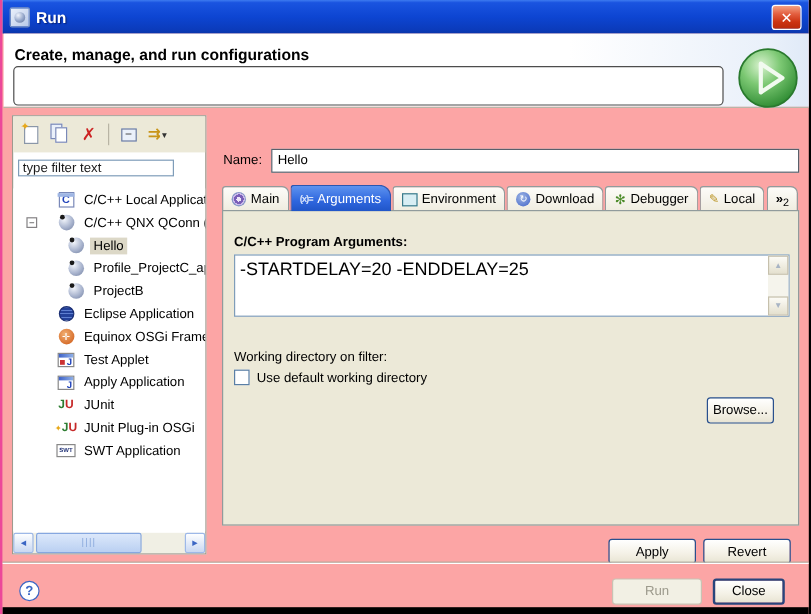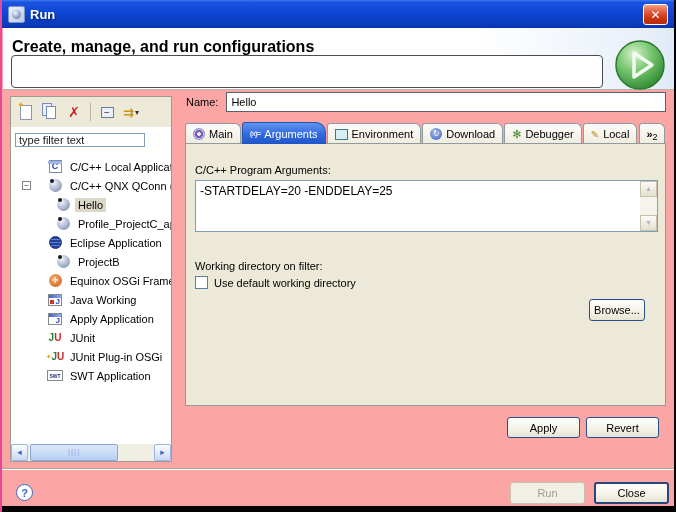--- a/index.html
+++ b/index.html
@@ -19,21 +19,21 @@
     background:radial-gradient(circle at 35% 30%,#F0F4FC,#93A5C9 55%,#5E6F96); }
   .title-text { color:#fff; font-weight:bold; font-size:13px; text-shadow:1px 1px 1px #05227A; }
   .close-btn { position:absolute; right:6px; top:4px; width:25px; height:21px; border-radius:3px;
     background:linear-gradient(180deg,#F3A183 0%,#E35E3F 35%,#CC3311 70%,#B82A0B 100%);
     border:1px solid #fff; color:#fff; font-weight:bold; font-size:12px;
     display:flex; align-items:center; justify-content:center; cursor:pointer; }
 
   
   .banner { position:absolute; left:1px; top:28px; width:673px; height:62px;
     background:linear-gradient(90deg,#FFFFFF 70%,#E9F0FA 95%,#DFE9F7); border-bottom:1px solid #B9B5A8; }
-  .banner-title { position:absolute; left:9px; top:10px; font-weight:bold; font-size:16px; }
+  .banner-title { position:absolute; left:9px; top:10px; font-weight:bold; font-size:13px; }
   .banner-msg { position:absolute; left:8px; top:27px; width:592px; height:33px; background:#fff;
     border:1px solid #4D4D4D; border-radius:4px; }
   .run-ball { position:absolute; right:10px; top:11px; width:52px; height:52px; }
 
   
   .left-panel { position:absolute; left:8px; top:96px; width:162px; height:366px;
     background:#fff; border:1px solid #9E9A8E; }
   .lp-toolbar { position:absolute; left:0; top:0; right:0; height:30px; background:#ECE9D8;
     display:flex; align-items:center; padding-left:5px; }
   .tb-ico { width:20px; height:20px; margin-right:4px; display:flex; align-items:center; justify-content:center; position:relative; cursor:pointer; }
@@ -77,21 +77,21 @@
 
   .hscroll { position:absolute; left:0; right:0; bottom:0; height:17px; background:#F0EFE4; display:flex; }
   .sb-btn { width:17px; height:17px; background:linear-gradient(180deg,#FDFEFF,#C9D8F2); border:1px solid #9DB8E8; border-radius:2px;
     color:#3B66C4; font-size:9px; line-height:15px; text-align:center; cursor:pointer; flex:0 0 auto; }
   .sb-track { flex:1; position:relative; }
   .sb-thumb { position:absolute; left:2px; top:0; width:70%; height:17px; border:1px solid #86A7E0; border-radius:2px;
     background:linear-gradient(180deg,#DCE8FB,#BAD0F2); }
   .sb-thumb::after { content:"||||"; position:absolute; left:50%; top:2px; transform:translateX(-50%); color:#89A8DC; font-size:8px; letter-spacing:1px; }
 
   
-  .right-panel { position:absolute; left:176px; top:80px; width:492px; height:366px; }
+  .right-panel { position:absolute; left:176px; top:112px; width:492px; height:366px; }
   .name-row { position:absolute; left:8px; top:12px; right:4px; height:20px; display:flex; align-items:center; }
   .name-label { margin-right:8px; }
   .name-input { flex:1; height:20px; border:1px solid #58606B; background:#fff; font-family:inherit; font-size:11px; padding:2px 4px; }
 
   .tabs { position:absolute; left:7px; top:42px; right:4px; height:22px; display:flex; align-items:flex-end; }
   .tab { height:21px; display:flex; align-items:center; padding:0 7px; border:1px solid #919B9C; border-bottom:none;
     border-radius:3px 6px 0 0; background:linear-gradient(180deg,#FDFCF9,#EFECDF); margin-right:1px; cursor:pointer; position:relative; z-index:1; }
   .tab.selected { background:linear-gradient(180deg,#5E93EF 0%,#2E66DE 60%,#2055C8 100%); color:#fff;
     border-color:#2B56B0; height:22px; border-radius:3px 10px 0 0; z-index:3; }
   .tab .tico { margin-right:4px; display:inline-flex; align-items:center; justify-content:center; }
@@ -101,23 +101,23 @@
   .tico-dl { width:12px; height:12px; border-radius:50%; background:radial-gradient(circle at 40% 35%,#9FB6E4,#3E62C8); color:#fff; font-size:8px; line-height:12px; text-align:center; }
   .tico-bug { color:#4A8A28; font-size:11px; }
   .tico-src { color:#B8901A; font-size:10px; }
   .tab-overflow { height:21px; display:flex; align-items:center; padding:0 6px; border:1px solid #919B9C; border-bottom:none;
     border-radius:3px 6px 0 0; background:linear-gradient(180deg,#FDFCF9,#EFECDF); margin-left:1px; cursor:pointer; }
   .tab-overflow .chev { font-weight:bold; font-size:11px; }
   .tab-overflow .cnt { font-size:9px; margin-top:5px; }
 
   .tab-content { position:absolute; left:7px; top:63px; width:481px; height:263px; background:#ECE9D8;
     border:1px solid #919B9C; z-index:2; }
-  .args-label { position:absolute; left:9px; top:20px; }
+  .args-label { position:absolute; left:9px; top:20px;font-weight:bold; }
   .args-box { position:absolute; left:9px; top:36px; width:463px; height:52px; border:1px solid #7F9DB9; background:#fff; }
-  .args-text { position:absolute; left:4px; top:3px; right:20px; font-family:inherit; font-size:12px; }
+  .args-text { position:absolute; left:4px; top:3px; right:20px; font-family:inherit; font-size:15px; }
   .vscroll { position:absolute; right:0; top:0; bottom:0; width:17px; background:#F5F4EC; display:flex; flex-direction:column; justify-content:space-between; }
   .vsb-btn { width:17px; height:16px; background:linear-gradient(180deg,#FCFBF6,#E4E0CE); border:1px solid #C6C0AC;
     color:#A8B4C4; font-size:8px; text-align:center; line-height:14px; }
   .workdir-label { position:absolute; left:9px; top:116px; }
   .chk-row { position:absolute; left:9px; top:132px; display:flex; align-items:center; cursor:pointer; }
   .checkbox { width:13px; height:13px; border:1px solid #5A7FA6; background:#fff; margin-right:6px; }
   .path-row { position:absolute; left:9px; top:155px; right:8px; height:22px; }
   .path-input { position:absolute; left:0; top:1px; width:393px; height:21px; border:1px solid #7F9DB9; background:#fff; font-family:inherit; font-size:11px; padding:2px 4px; }
   .browse-btn { position:absolute; right:12px; top:0; width:56px; height:22px; }
 
@@ -128,21 +128,21 @@
 
   
   .footer-sep { position:absolute; left:0; right:0; top:468px; height:2px;
     border-top:1px solid #ACA899; border-bottom:1px solid #FFFFFF; }
   .footer { position:absolute; left:0; right:0; top:470px; height:36px; }
   .help-btn { position:absolute; left:14px; top:14px; width:17px; height:17px; border-radius:50%;
     border:1px solid #3B66C4; color:#3B66C4; background:#fff; font-size:11px; font-weight:bold;
     display:flex; align-items:center; justify-content:center; cursor:pointer; }
   .run-btn { position:absolute; left:508px; top:12px; width:75px; height:22px;
     border:1px solid #C9C2B3; border-radius:3px; background:#F2F0E4; color:#9C9A8C; font-family:inherit; font-size:11px; }
-  .close-dlg-btn { position:absolute; left:592px; top:12px; width:75px; height:22px;
+  .close-dlg-btn { position:absolute; left:592px; top:12px; width:60px; height:22px;
     border:2px solid #28457C; border-radius:3px; background:linear-gradient(180deg,#FFFFFF,#F4F1E6 60%,#E8E4D3);
     font-family:inherit; font-size:11px; cursor:pointer; }
 </style>
 </head>
 <body>
 
 <div class="dialog">
 
   <div class="titlebar">
     <div class="title-icon">
@@ -213,43 +213,43 @@
             <span class="ic-qnx"></span>
           </span>
         <span class="lbl">Hello</span>
       </div>
       <div class="trow d2">
         <span class="ticon">
             <span class="ic-qnx"></span>
           </span>
         <span class="lbl">Profile_ProjectC_ap</span>
       </div>
+      <div class="trow d2">
+        <span class="ticon">
+            <span class="ic-qnx"></span>
+          </span>
+        <span class="lbl">ProjectB</span>
+      </div>
       <div class="trow d1">
         <span class="ticon">
             <span class="ic-eclipse"></span>
           </span>
         <span class="lbl">Eclipse Application</span>
       </div>
-      <div class="trow d2">
-        <span class="ticon">
-            <span class="ic-qnx"></span>
-          </span>
-        <span class="lbl">ProjectB</span>
-      </div>
       <div class="trow d1">
         <span class="ticon">
             <span class="ic-equinox">✛</span>
           </span>
         <span class="lbl">Equinox OSGi Framewo</span>
       </div>
       <div class="trow d1">
         <span class="ticon">
             <span class="ic-win applet">J</span>
           </span>
-        <span class="lbl">Java Working</span>
+        <span class="lbl">Test Applet</span>
       </div>
       <div class="trow d1">
         <span class="ticon">
             <span class="ic-win">J</span>
           </span>
         <span class="lbl">Apply Application</span>
       </div>
       <div class="trow d1">
         <span class="ticon ic-junit">
             <span class="j">J</span>

